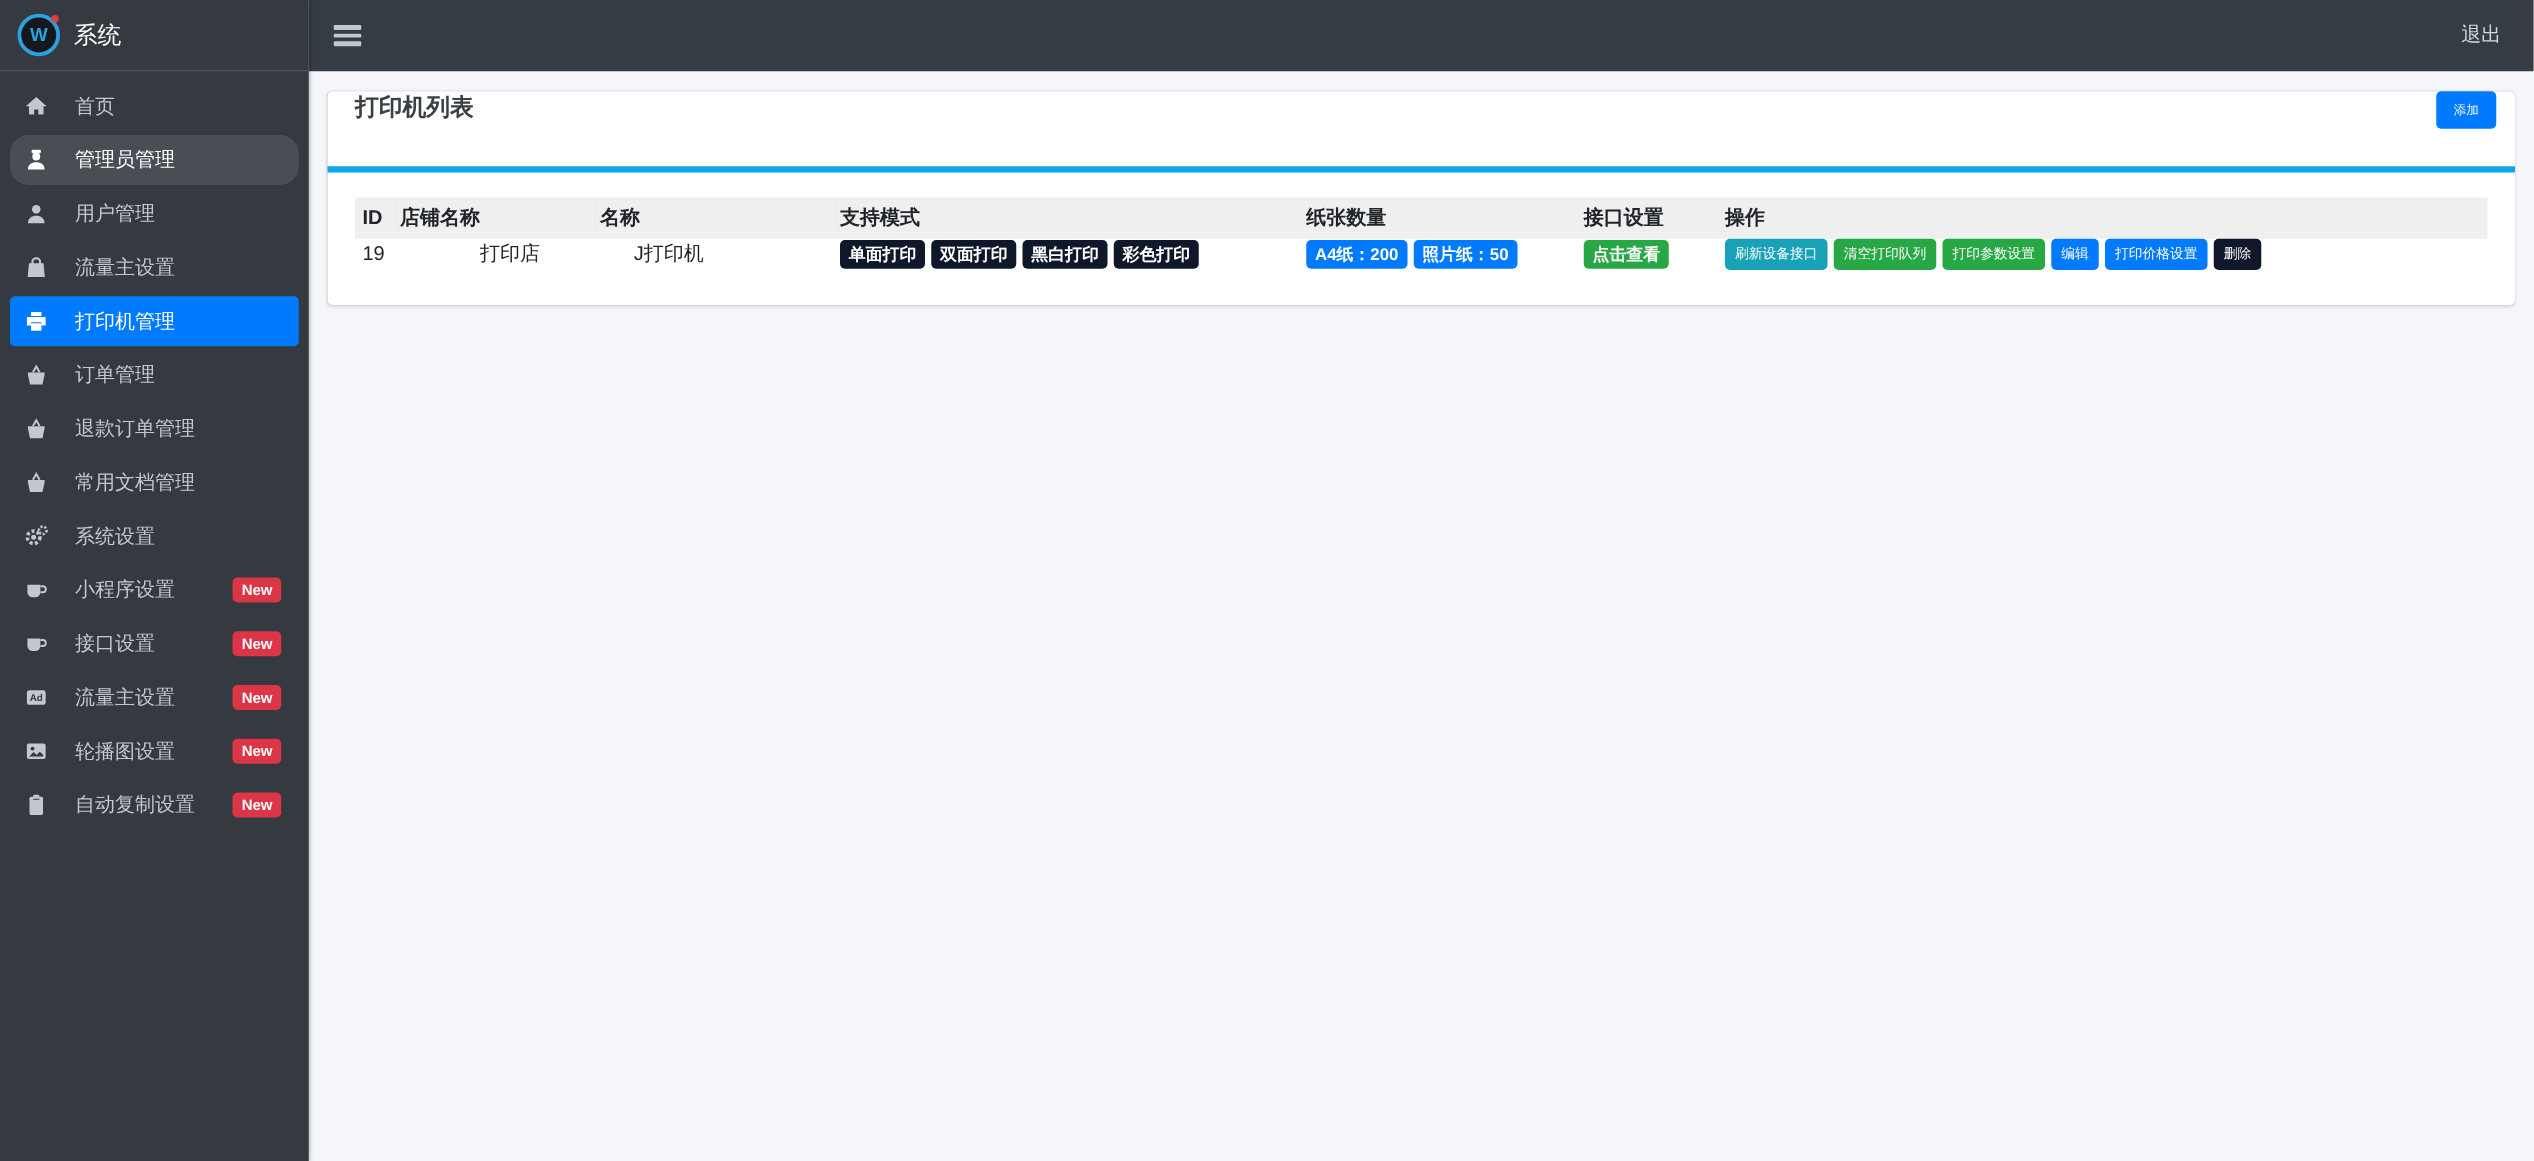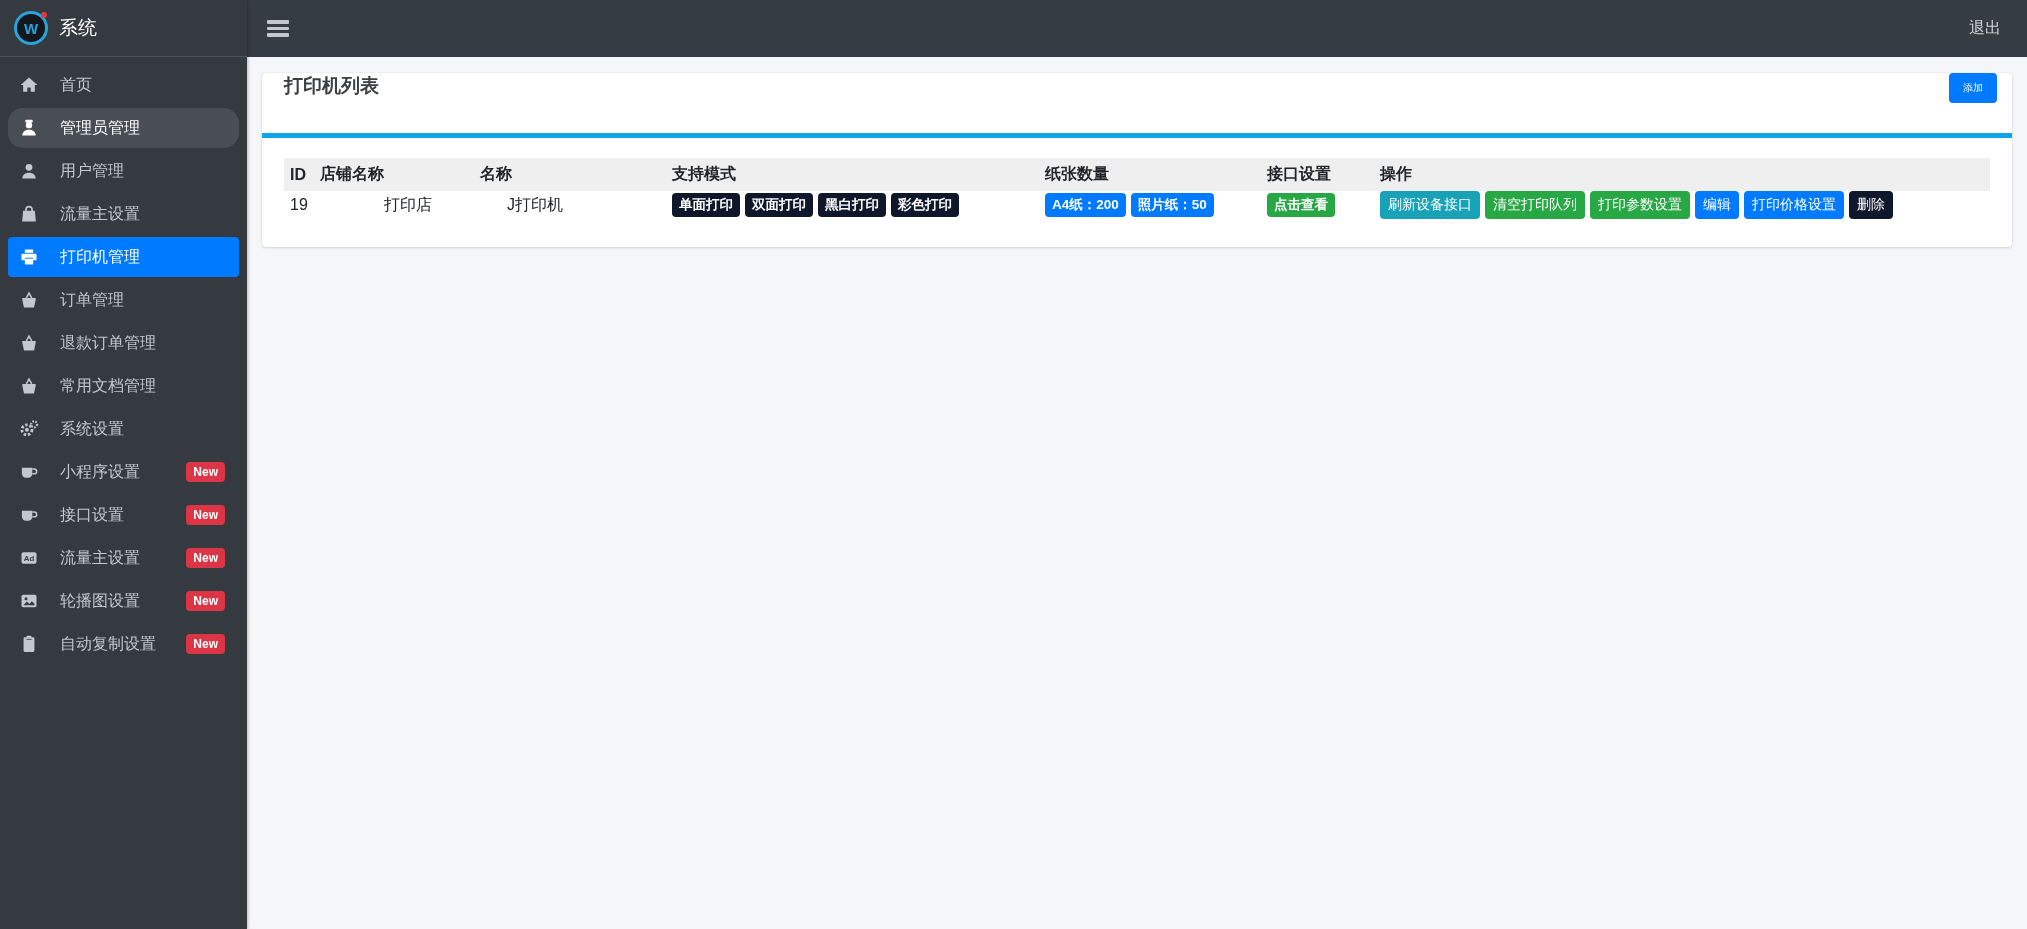--- a/index.html
+++ b/index.html
@@ -88,23 +88,23 @@
   .td-shop { padding-left: 70px; }
   .td-name { padding-left: 33px; }
 
   .badge {
     display: inline-block; color: #ffffff; font-weight: bold;
     font-size: 13.5px; line-height: 1; padding: 5px 7px;
     border-radius: 4px; margin-right: 5px;
   }
   .abtn {
     display: inline-block; color: #ffffff; border: none;
-    font-size: 14px; line-height: 1; padding: 7px 8px;
+    font-size: 11px; line-height: 1; padding: 7px 8px;
     border-radius: 4px; margin-right: 5px; cursor: pointer;
-    font-family: Liberation Serif, serif;
+    font-family: Liberation Sans, sans-serif;
   }
   .c-primary { background: #007bff; }
   .c-success { background: #28a745; }
   .c-info    { background: #17a2b8; }
   .c-danger  { background: #0f172a; }
 </style>
 </head>
 <body>
 
 <aside class="sidebar">

